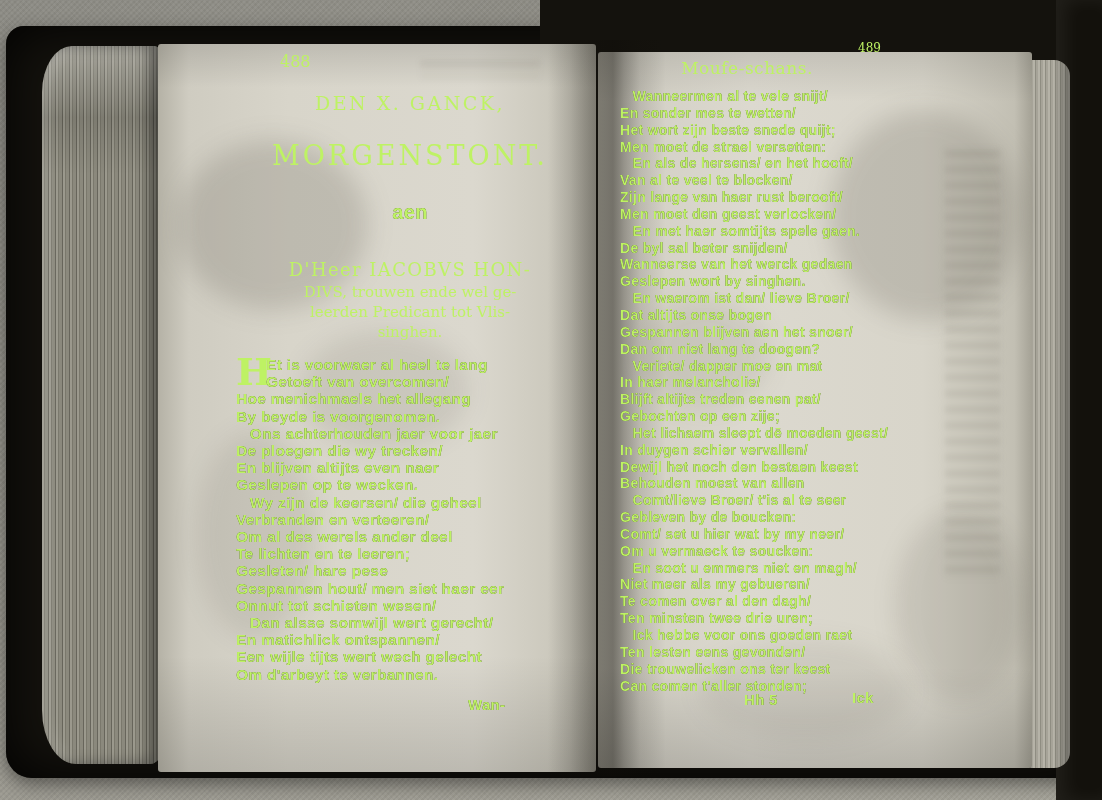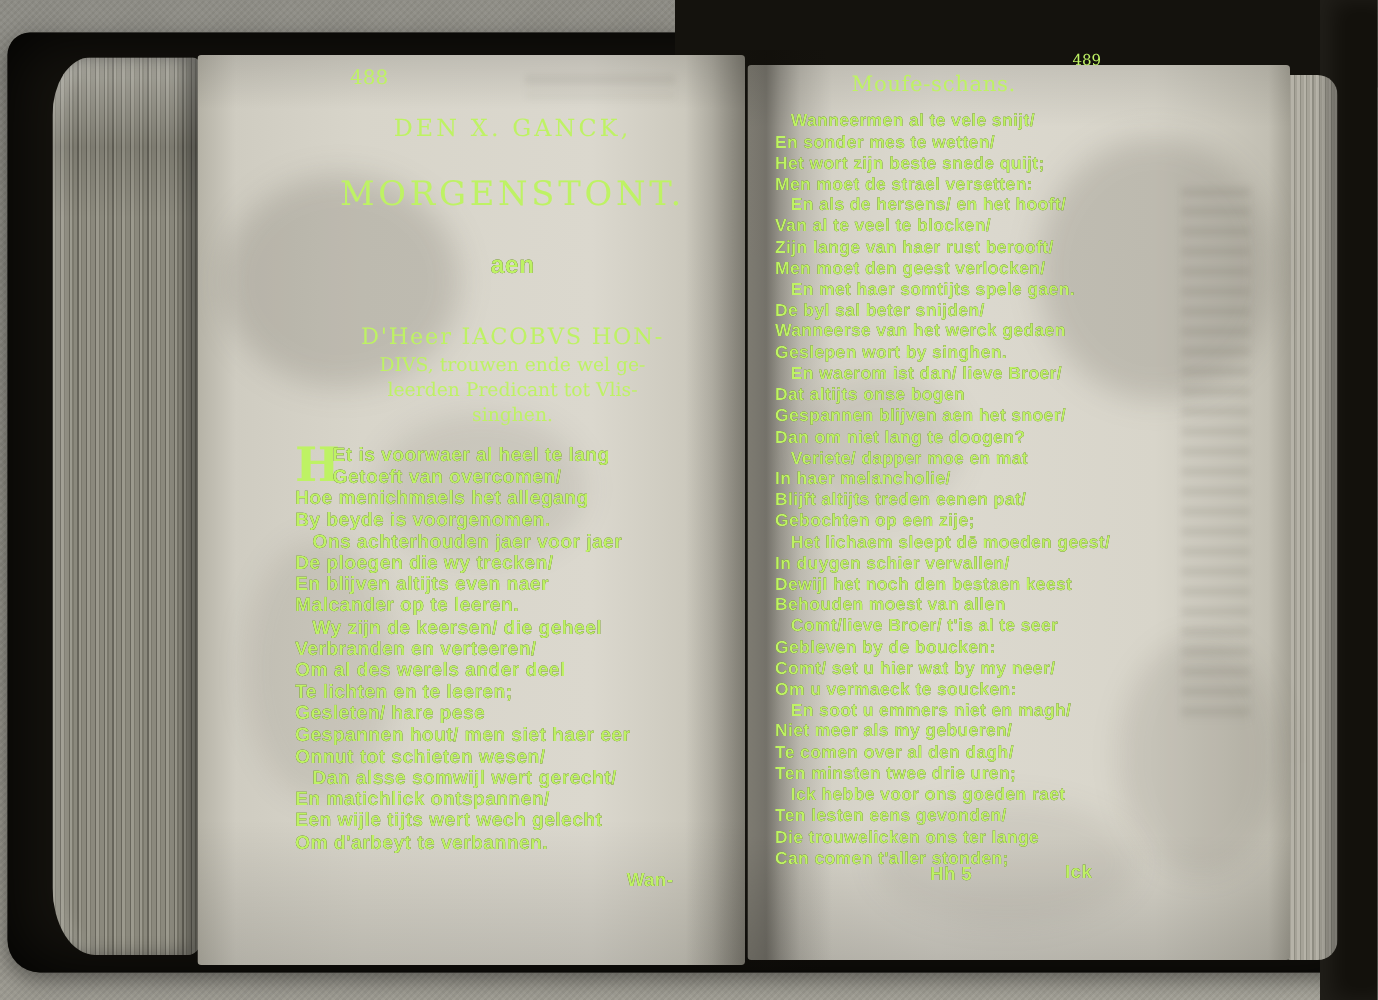--- a/index.html
+++ b/index.html
@@ -63,21 +63,21 @@
 
   .lp-number{left:280px;top:52px;font-size:16px;}
   .lp-head{left:226px;top:92px;width:368px;text-align:center;}
   .lp-head .h1{font-size:19px;letter-spacing:2.5px;}
   .lp-head .h2{font-size:27px;letter-spacing:3px;margin-top:26px;}
   .lp-head .aen{font-size:20px;margin-top:30px;}
   .lp-ded{left:226px;top:243px;width:368px;text-align:center;line-height:20px;font-size:15px;margin-top:15px;}
   .ded-line:first-child{font-size:18px;letter-spacing:1.4px;line-height:24px;}
   .lp-poem{left:236px;top:356px;width:352px;font-size:15.5px;line-height:17.2px;}
   .dropcap{float:left;width:27px;height:33px;font-size:38px;line-height:31px;font-weight:700;margin-right:3px;}
-  .lp-catch{left:468px;top:696px;width:104px;text-align:center;font-size:15px;}
+  .lp-catch{left:468px;top:696px;width:104px;text-align:left;font-size:15px;}
 
   .rp-title{left:612px;top:58px;width:270px;text-align:center;font-size:17px;letter-spacing:.5px;}
   .rp-number{left:858px;top:41px;font-size:12px;}
   .rp-poem{left:620px;top:88px;width:404px;font-size:14px;line-height:16.85px;letter-spacing:.2px;}
   .rp-sig{left:744px;top:691px;font-size:15px;}
   .rp-catch{left:852px;top:689px;width:64px;font-size:15px;}
 </style>
 </head>
 <body>
 
@@ -125,21 +125,21 @@
   <div class="abs lp-poem ink">
     <div class="dropcap ink">H</div>
     <div>
         <div class="pline bl pre">Et is voorwaer al heel te lang</div>
         <div class="pline bl pre">Getoeft van overcomen/</div>
         <div class="pline bl pre">Hoe menichmaels het allegang</div>
         <div class="pline bl pre">By beyde is voorgenomen.</div>
         <div class="pline bl pre">   Ons achterhouden jaer voor jaer</div>
         <div class="pline bl pre">De ploegen die wy trecken/</div>
         <div class="pline bl pre">En blijven altijts even naer</div>
-        <div class="pline bl pre">Malcander op te leeren.</div>
+        <div class="pline bl pre">Geslepen op te wecken.</div>
         <div class="pline bl pre">   Wy zijn de keersen/ die geheel</div>
         <div class="pline bl pre">Verbranden en verteeren/</div>
         <div class="pline bl pre">Om al des werels ander deel</div>
         <div class="pline bl pre">Te lichten en te leeren;</div>
         <div class="pline bl pre">Gesleten/ hare pese</div>
         <div class="pline bl pre">Gespannen hout/ men siet haer eer</div>
         <div class="pline bl pre">Onnut tot schieten wesen/</div>
         <div class="pline bl pre">   Dan alsse somwijl wert gerecht/</div>
         <div class="pline bl pre">En matichlick ontspannen/</div>
         <div class="pline bl pre">Een wijle tijts wert wech gelecht</div>
@@ -180,20 +180,20 @@
       <div class="pline bl pre">   Comt/lieve Broer/ t'is al te seer</div>
       <div class="pline bl pre">Gebleven by de boucken:</div>
       <div class="pline bl pre">Comt/ set u hier wat by my neer/</div>
       <div class="pline bl pre">Om u vermaeck te soucken:</div>
       <div class="pline bl pre">   En soot u emmers niet en magh/</div>
       <div class="pline bl pre">Niet meer als my gebueren/</div>
       <div class="pline bl pre">Te comen over al den dagh/</div>
       <div class="pline bl pre">Ten minsten twee drie uren;</div>
       <div class="pline bl pre">   Ick hebbe voor ons goeden raet</div>
       <div class="pline bl pre">Ten lesten eens gevonden/</div>
-      <div class="pline bl pre">Die trouwelicken ons ter lange</div>
+      <div class="pline bl pre">Die trouwelicken ons ter keest</div>
       <div class="pline bl pre">Can comen t'aller stonden;</div>
     </div>
 
   <div class="abs rp-sig ink bl">Hh 5</div>
   <div class="abs rp-catch ink bl">Ick</div>
 
 </div>
 
 </body></html>

